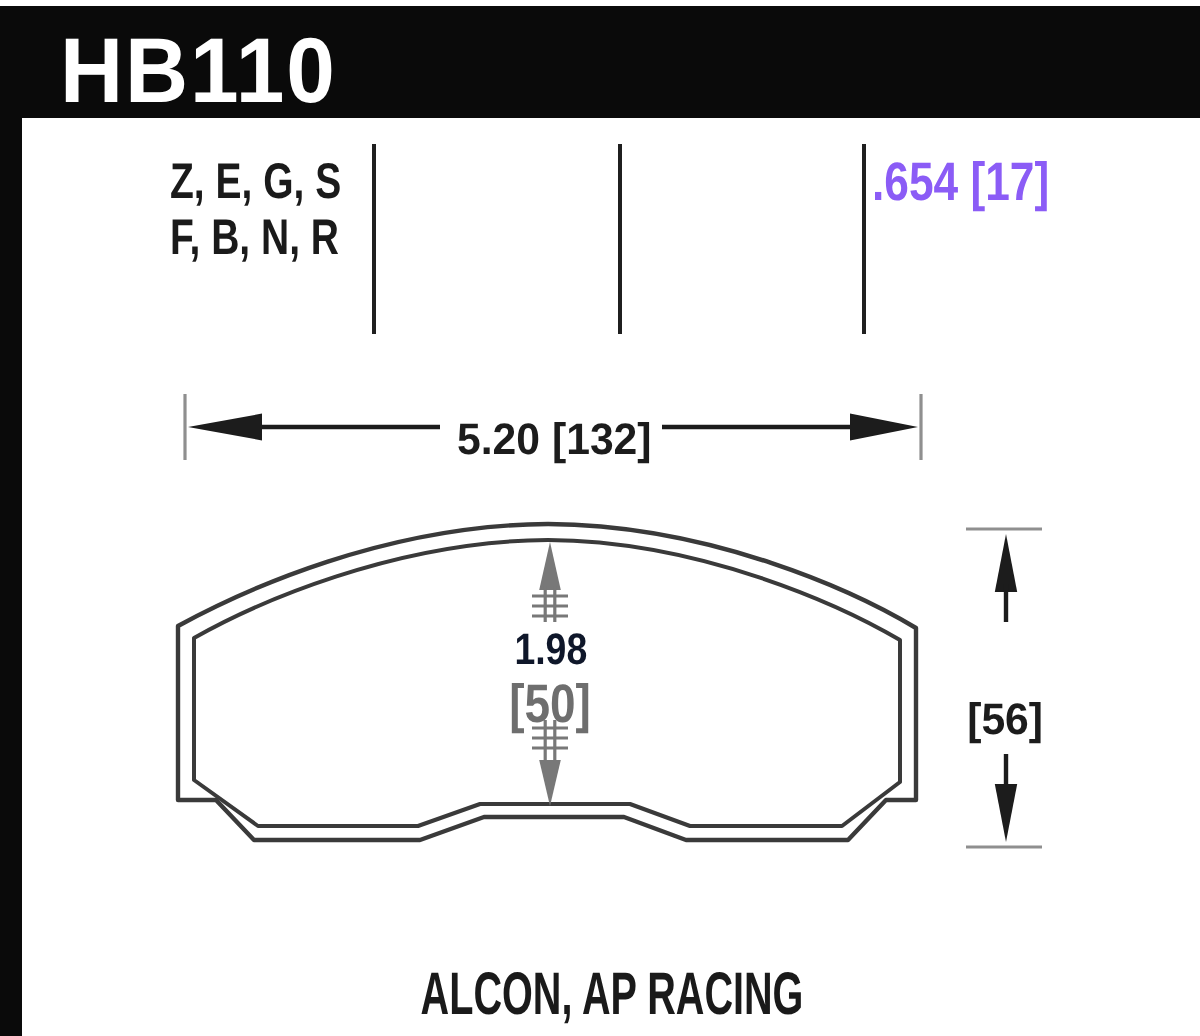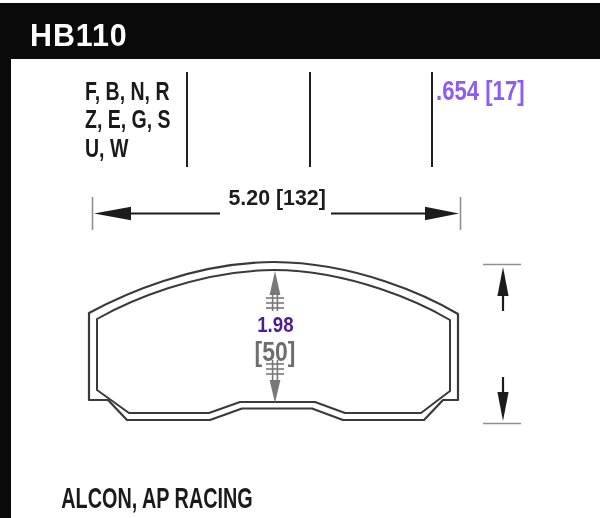--- a/index.html
+++ b/index.html
@@ -14,21 +14,21 @@
   .left-bar{
     position:absolute;left:0;top:3px;width:11px;height:515px;
     background:#0a0a0a;
   }
   .header-bar{
     position:absolute;left:2px;top:3px;right:0;height:56px;
     background:#0a0a0a;
   }
   .part-number{
     position:absolute;left:28px;top:8px;
-    color:#ffffff;font-size:32px;font-weight:bold;line-height:48px;
+    color:#ffffff;font-size:46px;font-weight:bold;line-height:48px;
     white-space:nowrap;
   }
   .part-number .cond{display:inline-block;transform:scaleX(.95);transform-origin:left center;letter-spacing:1px;}
   
   .compound-col{
     position:absolute;left:85px;top:77px;
     font-size:25px;font-weight:bold;line-height:28.3px;color:#1a1a1a;
     white-space:nowrap;
   }
   .compound-col .cond{display:inline-block;transform:scaleX(.78);transform-origin:left center;}
@@ -44,49 +44,48 @@
   .vdiv.d1{left:186px;}
   .vdiv.d2{left:309px;}
   .vdiv.d3{left:431px;}
   
   .draw-svg{position:absolute;left:0;top:0;width:600px;height:518px;}
   
   .dim-label{
     position:absolute;font-weight:bold;color:#1c1c1c;white-space:nowrap;text-align:center;
   }
   .dim-label .cond{display:inline-block;transform:scaleX(.97);transform-origin:center center;}
-  .width-label{left:177px;top:185px;width:200px;font-size:22px;}
-  .depth-label1{left:225px;top:312px;width:100px;font-size:22px;color:#4c1d95;}
+  .width-label{left:177px;top:207px;width:200px;font-size:22px;}
+  .depth-label1{left:225px;top:312px;width:100px;font-size:22px;color:#0f172a;}
   .depth-label2{left:225px;top:337px;width:100px;font-size:27px;color:#6e6e6e;}
   .depth-label1 .cond,.depth-label2 .cond{transform:scaleX(.85);}
   .height-label1{left:453px;top:315px;width:100px;font-size:22px;}
   .height-label2{left:453px;top:347px;width:100px;font-size:22px;}
   
   .footer{
     position:absolute;left:12px;right:0;top:481px;
-    font-size:30px;font-weight:bold;color:#1a1a1a;white-space:nowrap;
+    text-align:center;font-size:30px;font-weight:bold;color:#1a1a1a;white-space:nowrap;
   }
   .footer .cond{display:inline-block;transform:scaleX(.66);transform-origin:center center;}
 </style>
 </head>
 <body>
 
 <div class="page">
 
   <div class="left-bar"></div>
   <div class="header-bar">
     <div class="part-number">
       <span class="cond">HB110</span>
     </div>
   </div>
 
   <div class="compound-col">
+    <div><span class="cond">Z, E, G, S</span></div>
     <div><span class="cond">F, B, N, R</span></div>
-    <div><span class="cond">Z, E, G, S</span></div>
-    <div><span class="cond">U, W</span></div>
   </div>
   <div class="vdiv d1"></div>
   <div class="vdiv d2"></div>
   <div class="vdiv d3"></div>
   <div class="thickness-col">
     <div><span class="cond">.654 [17]</span></div>
   </div>
 
   <svg class="draw-svg" viewBox="0 0 600 518">
 
@@ -139,18 +138,21 @@
 
   <div class="dim-label width-label">
     <span class="cond">5.20 [132]</span>
   </div>
   <div class="dim-label depth-label1">
     <span class="cond">1.98</span>
   </div>
   <div class="dim-label depth-label2">
     <span class="cond">[50]</span>
   </div>
+  <div class="dim-label height-label2">
+    <span class="cond">[56]</span>
+  </div>
 
   <div class="footer">
     <span class="cond">ALCON, AP RACING</span>
   </div>
 
 </div>
 
 </body></html>

